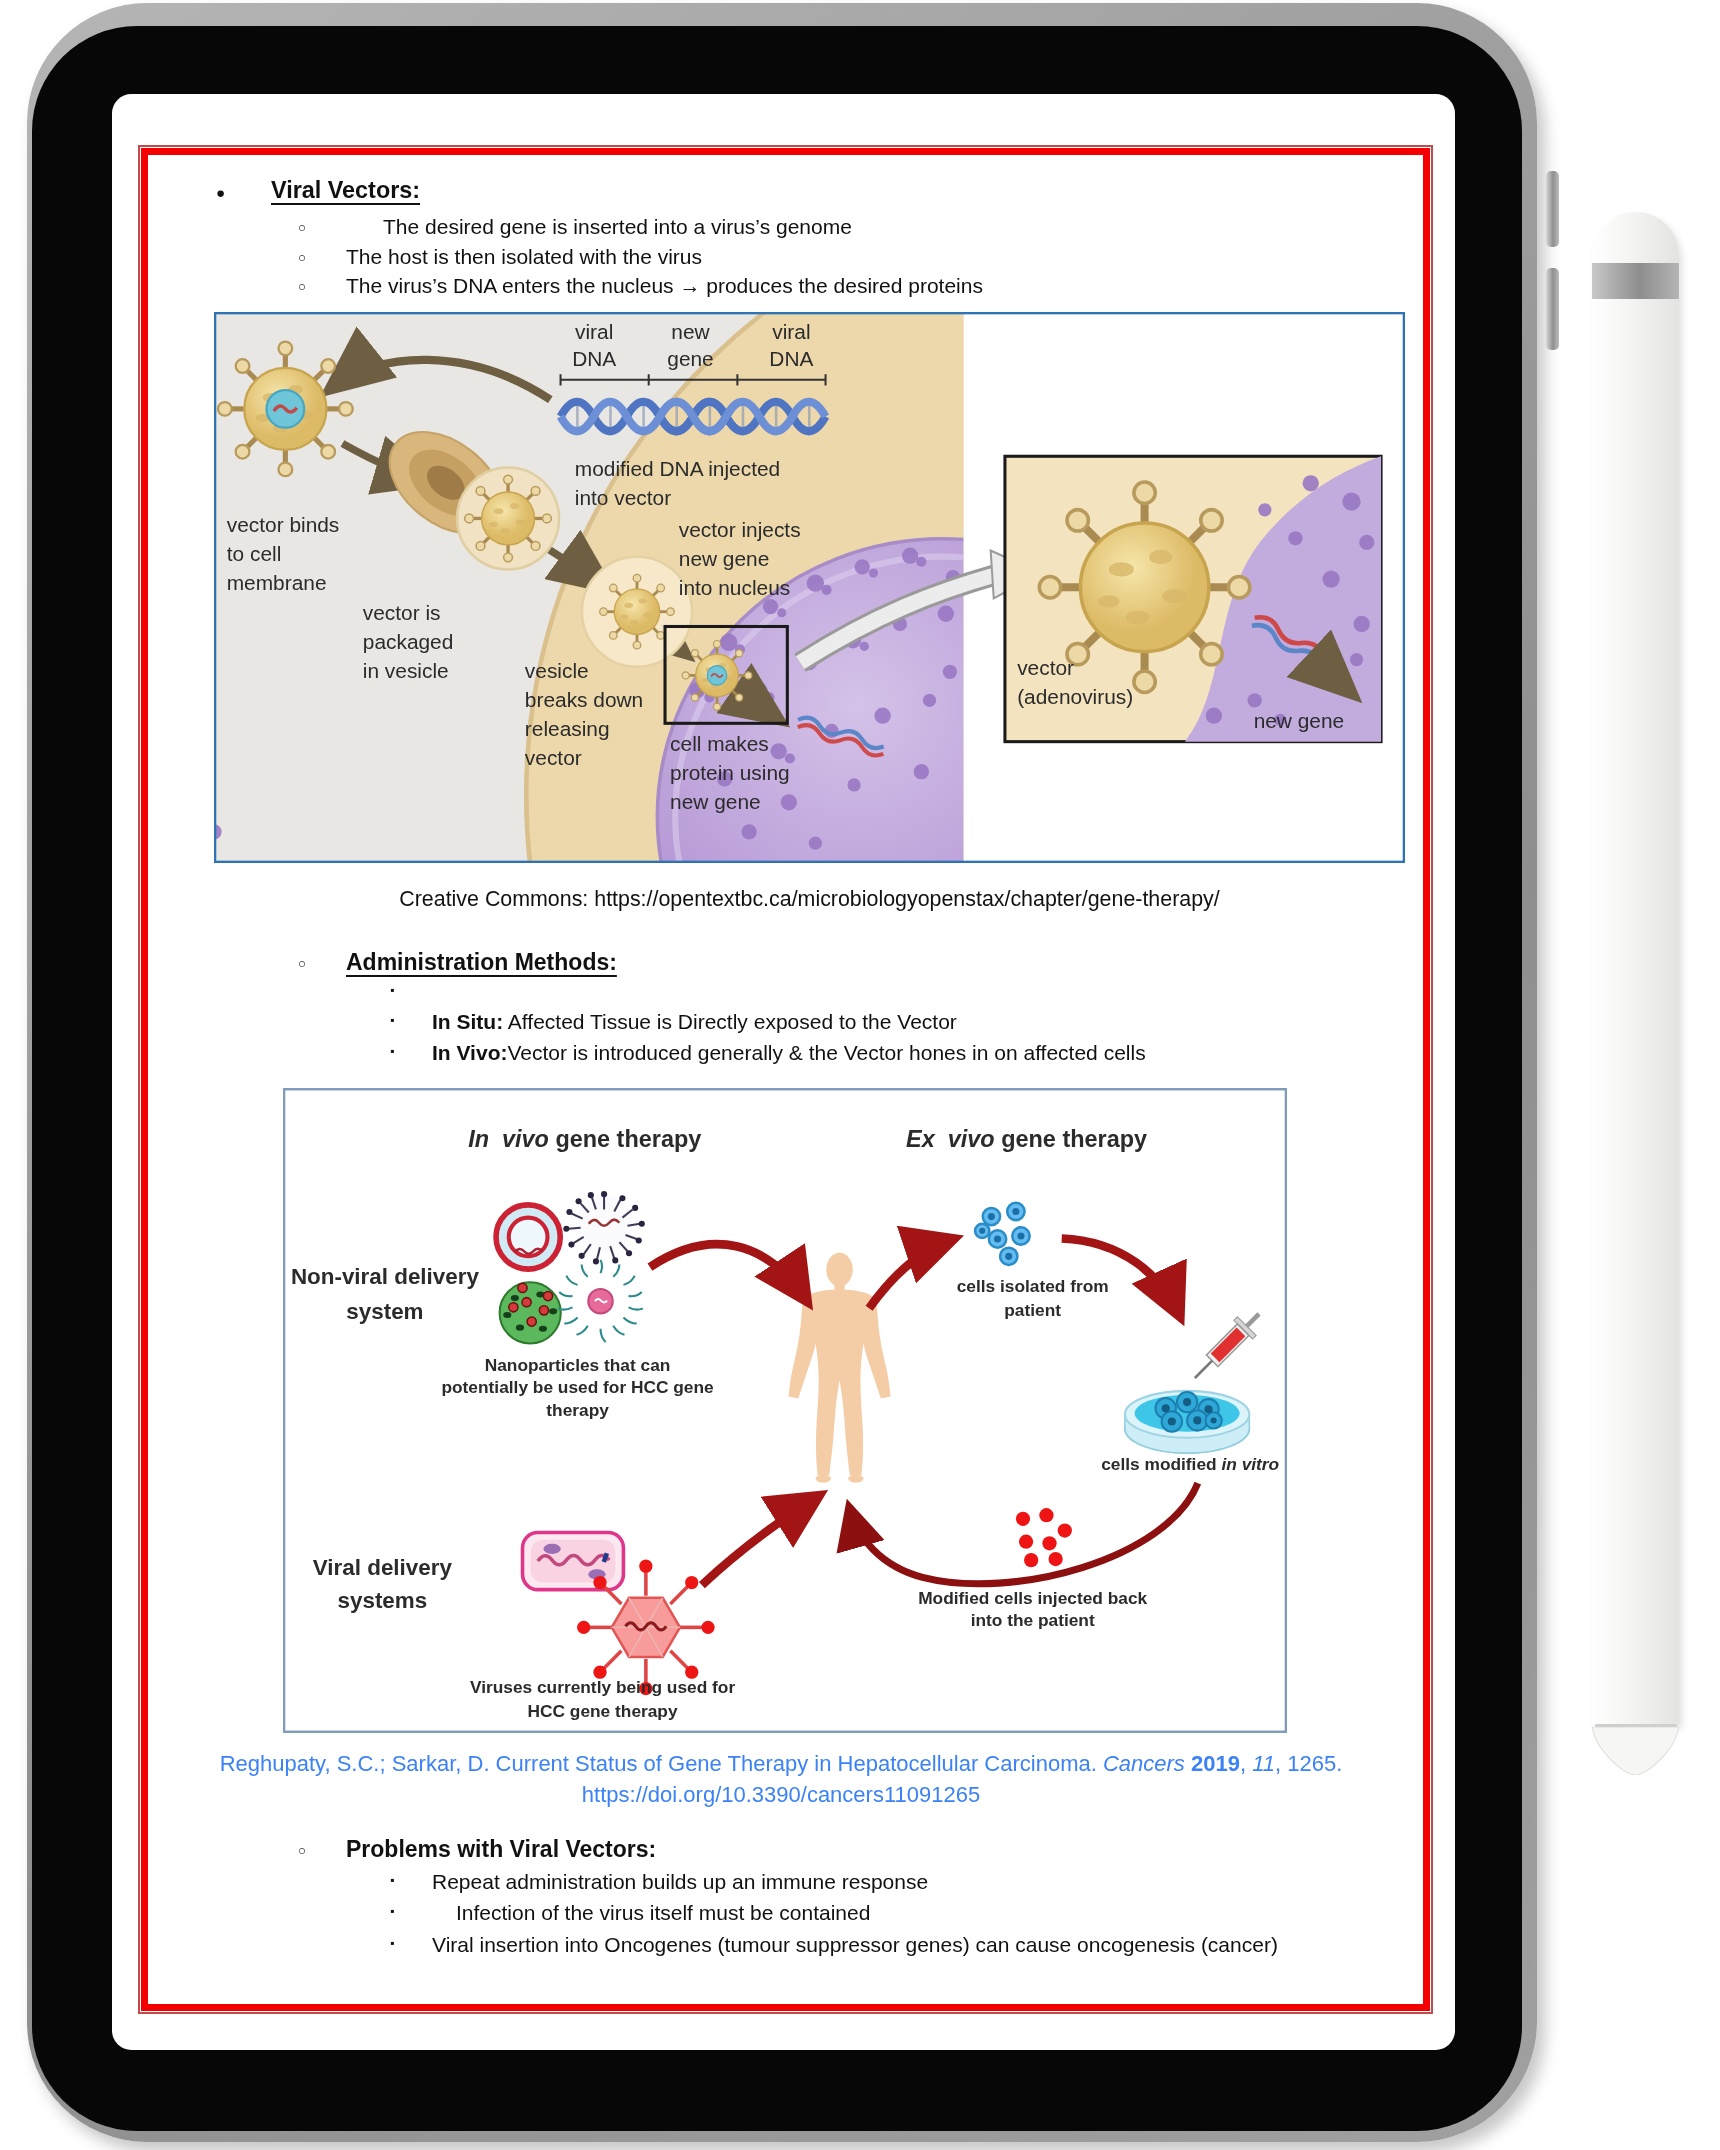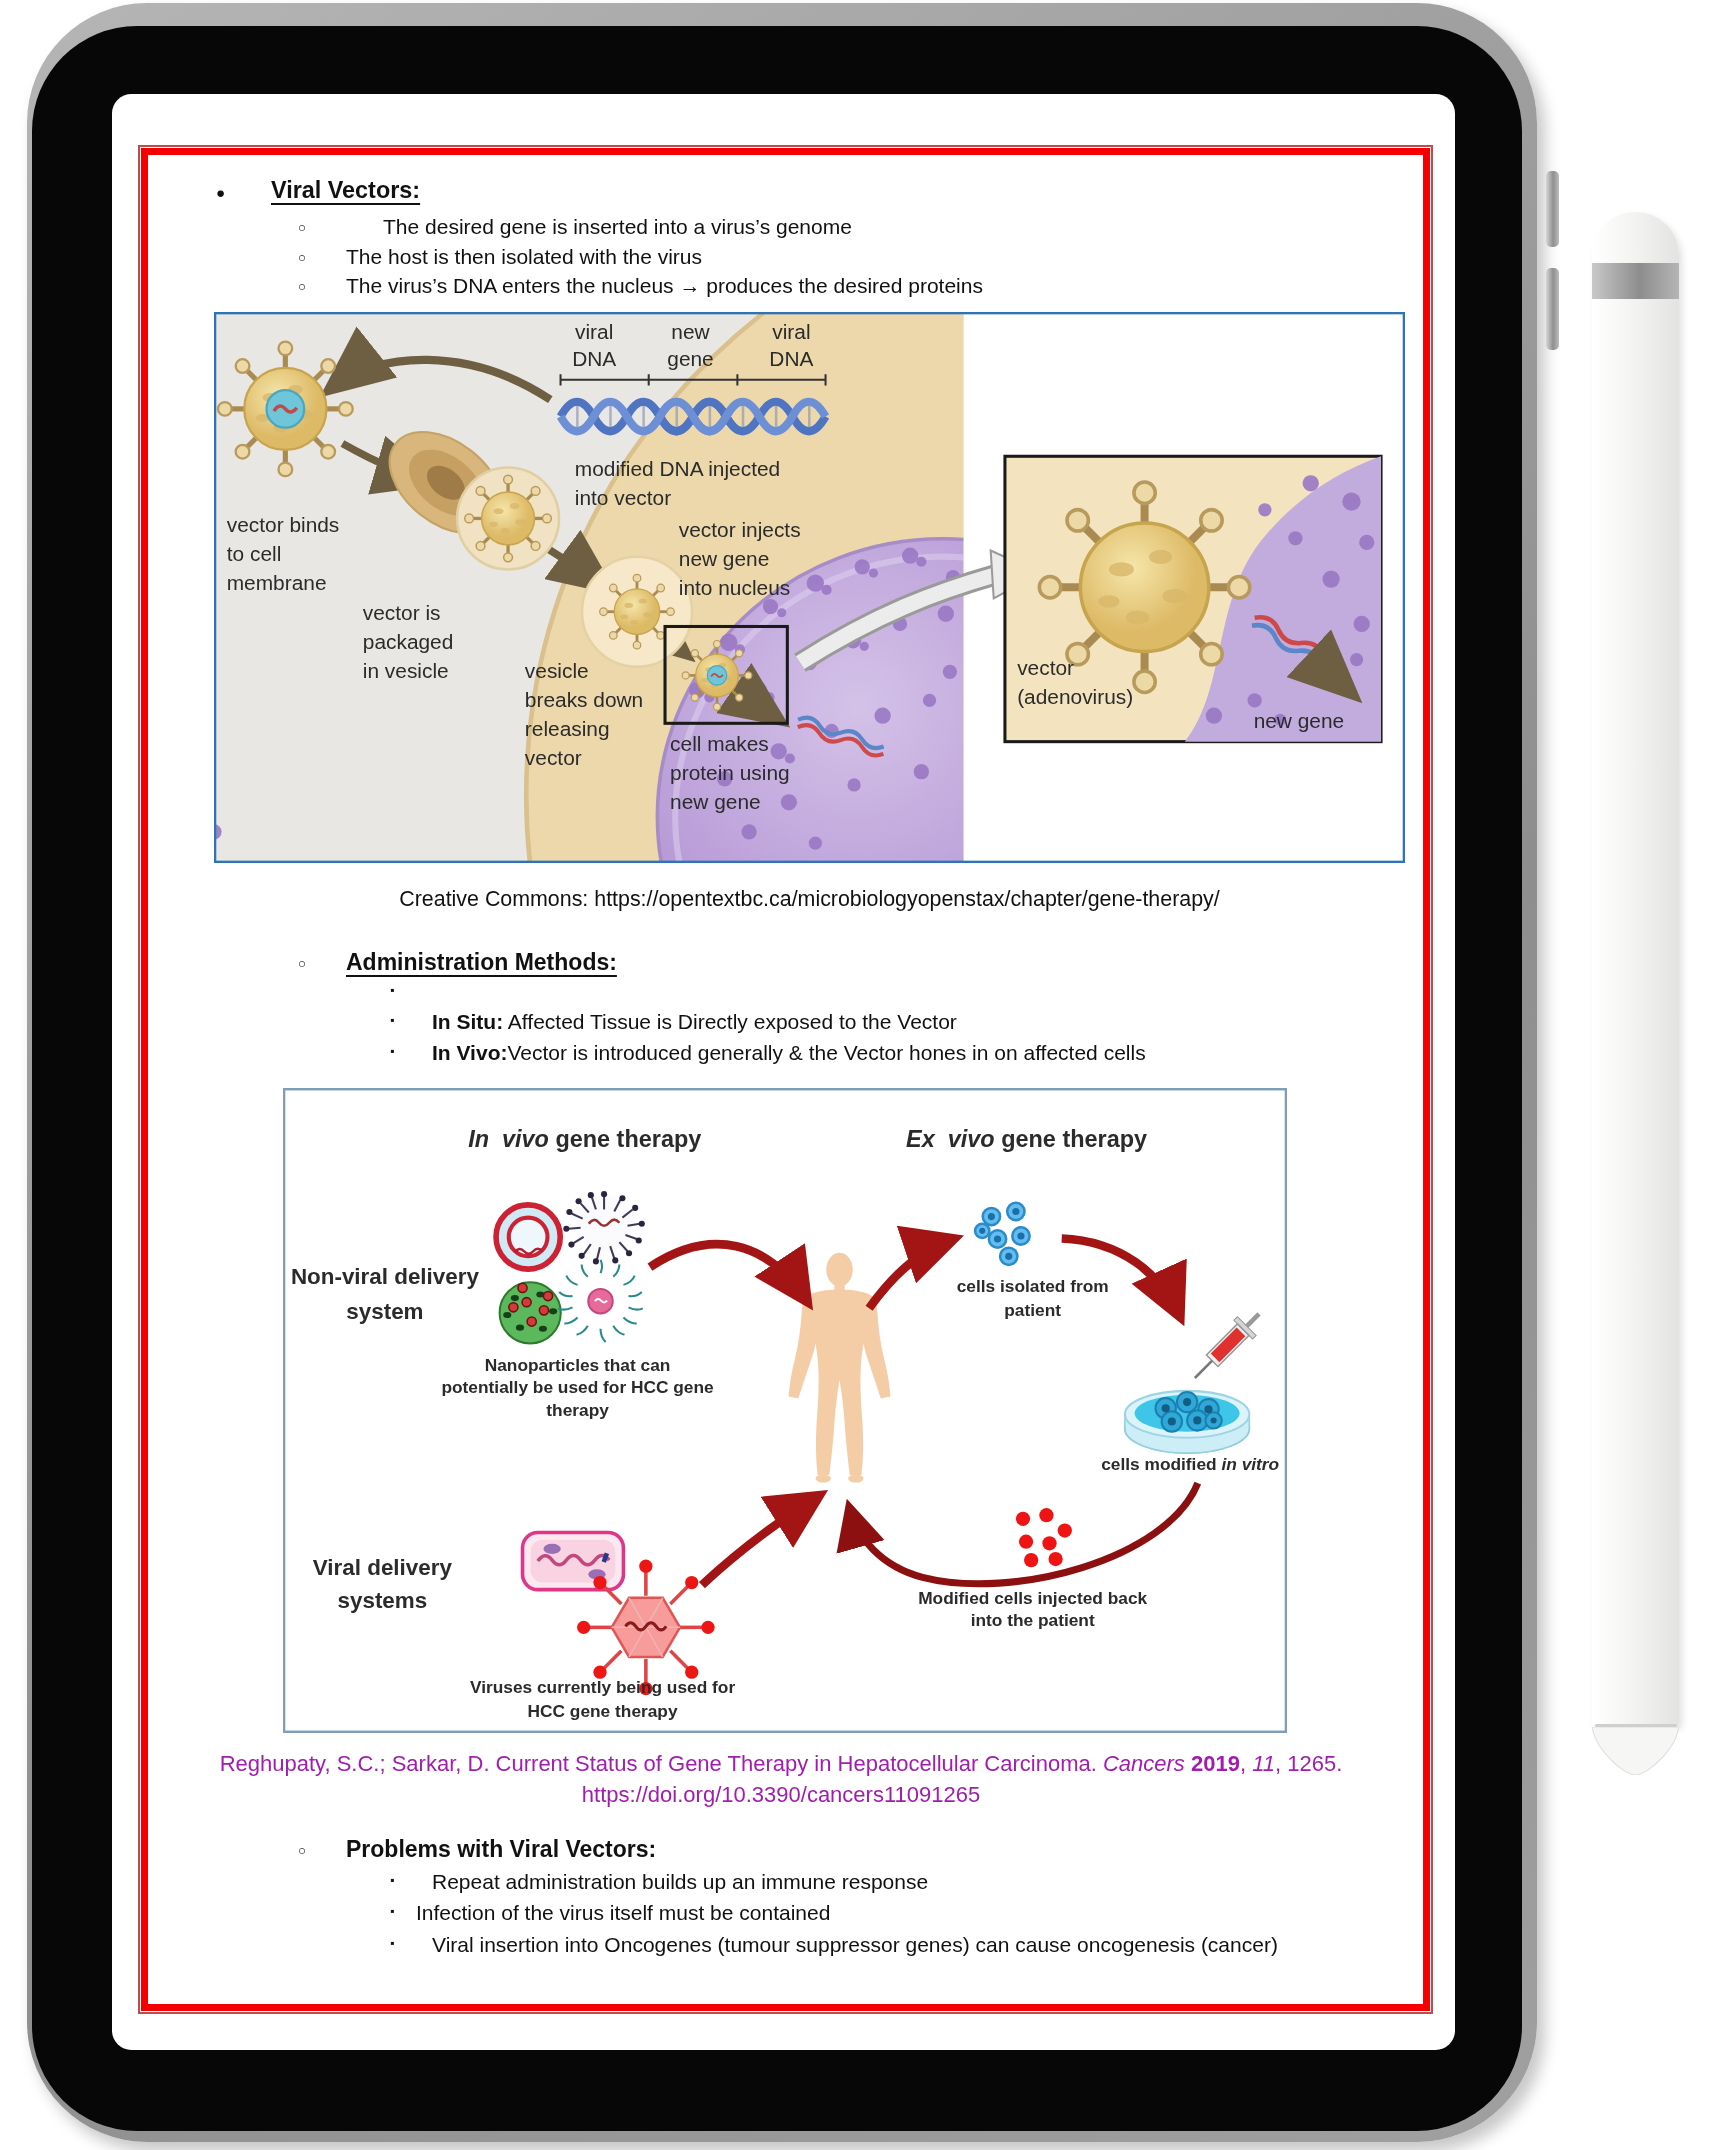--- a/index.html
+++ b/index.html
@@ -27,21 +27,21 @@
   
   .t{position:absolute;white-space:nowrap;color:#111;}
   .h1{font-size:23.4px;font-weight:700;text-decoration:underline;text-decoration-thickness:2px;text-underline-offset:4.6px;}
   .h1b{font-size:23px;font-weight:700;}
   .li{font-size:21px;}
   .b{font-weight:700;}
   .blt1{font-size:15.3px;}
   .blt2{font-size:13.3px;}
   .blt3{font-size:12.2px;}
   .caption{position:absolute;text-align:center;color:#111;font-size:21.4px;white-space:nowrap;}
-  .cite{position:absolute;text-align:center;color:#a21caf;font-size:22px;line-height:31px;}
+  .cite{position:absolute;text-align:center;color:#3b82f6;font-size:22px;line-height:31px;}
   .fig{position:absolute;}
   svg text{font-family:"Liberation Sans",sans-serif;fill:#2b2b2b;}
   .ft1 text{font-size:41px;}
   .fw6{font-weight:700;}
   .it{font-style:italic;}
 </style>
 </head>
 <body>
 
 <div id="stage">
@@ -515,18 +515,18 @@
     <div><span>Reghupaty, S.C.; Sarkar, D. Current Status of Gene Therapy in Hepatocellular Carcinoma. </span><span class="it">Cancers </span><span class="b">2019</span><span>, </span><span class="it">11</span><span>, 1265.</span></div>
     <div>https://doi.org/10.3390/cancers11091265</div>
   </div>
 
   <div class="t blt2" style="left:298px;top:1843px;">○</div>
   <div class="t h1b" style="left:346px;top:1836px;">Problems with Viral Vectors:</div>
 
   <div class="t blt3" style="left:390px;top:1873px;">▪</div>
   <div class="t li" style="left:432px;top:1870px;">Repeat administration builds up an immune response</div>
   <div class="t blt3" style="left:390px;top:1904px;">▪</div>
-  <div class="t li" style="left:416px;top:1901px;">Infection of the virus itself must be contained</div>
+  <div class="t li" style="left:456px;top:1901px;">Infection of the virus itself must be contained</div>
   <div class="t blt3" style="left:390px;top:1936px;">▪</div>
   <div class="t li" style="left:432px;top:1933px;">Viral insertion into Oncogenes (tumour suppressor genes) can cause oncogenesis (cancer)</div>
 
 </div>
 
 
 </body></html>

